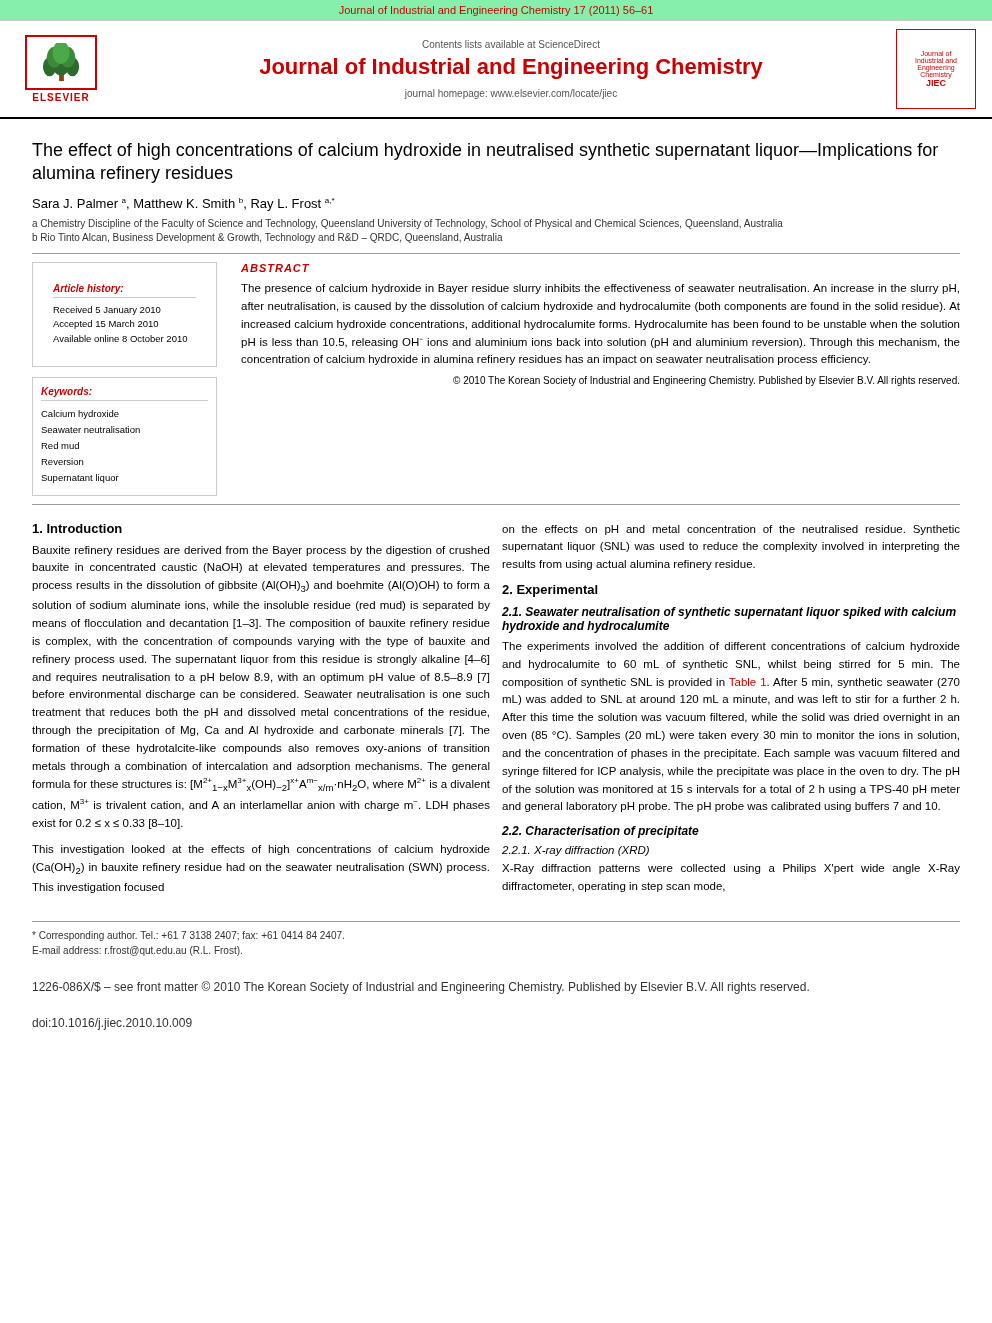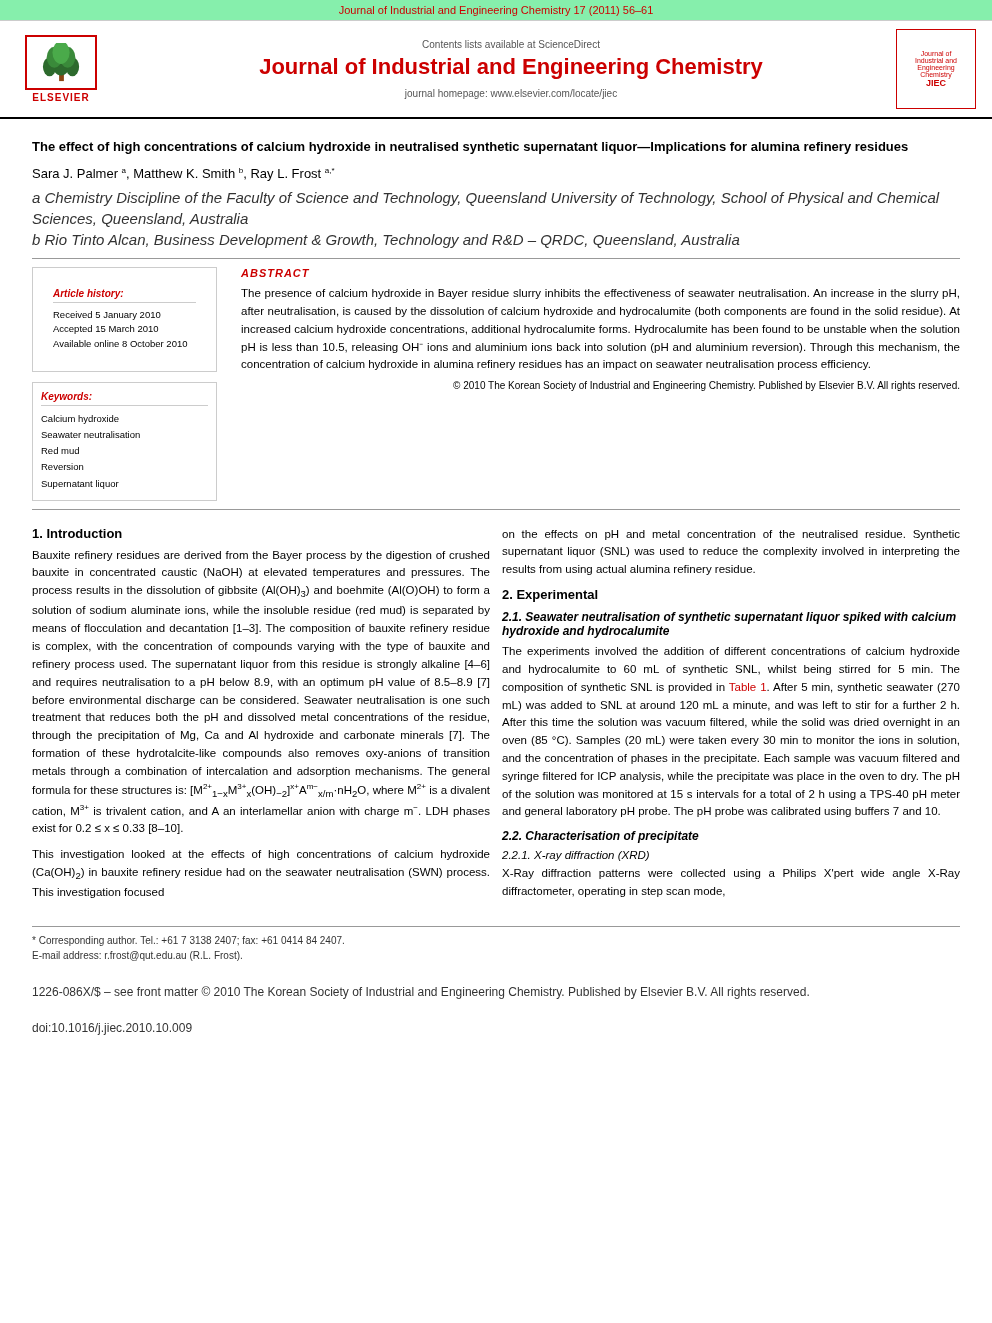--- a/index.html
+++ b/index.html
@@ -103,40 +103,39 @@
       padding: 4px;
     }
 
     
     .main-content {
       padding: 12px 32px;
     }
 
     
     .article-title {
-      font-size: 13px;
-      font-weight: bold;
+      font-size: 18px;
+      font-weight: normal;
       line-height: 1.3;
       margin-bottom: 10px;
       margin-top: 8px;
       font-family: Arial, sans-serif;
     }
 
     
     .authors {
       font-size: 13px;
       margin-bottom: 6px;
       font-family: Arial, sans-serif;
     }
 
     
     .affiliations {
-      font-size: 15px;
+      font-size: 10px;
       color: #333;
-      font-style: italic;
       font-family: Arial, sans-serif;
       line-height: 1.4;
     }
 
     
     .divider {
       border: none;
       border-top: 1px solid #999;
       margin: 8px 0;
     }

